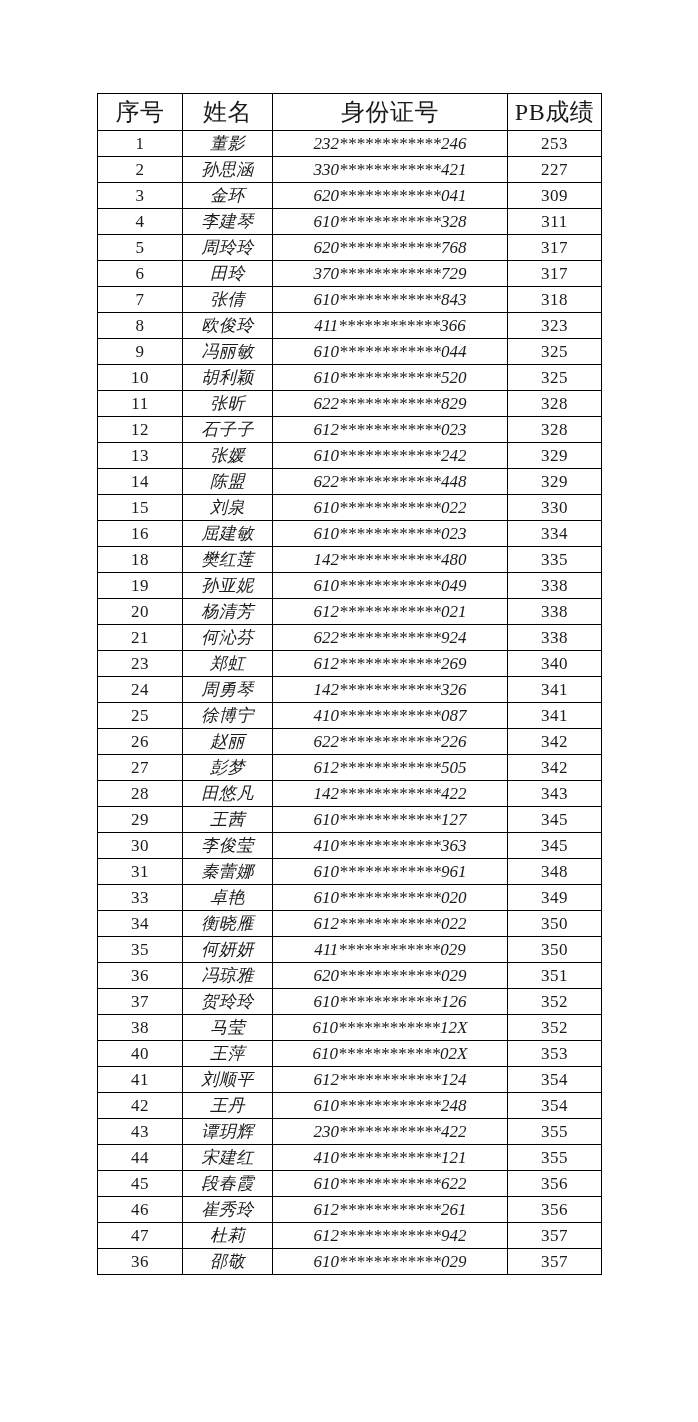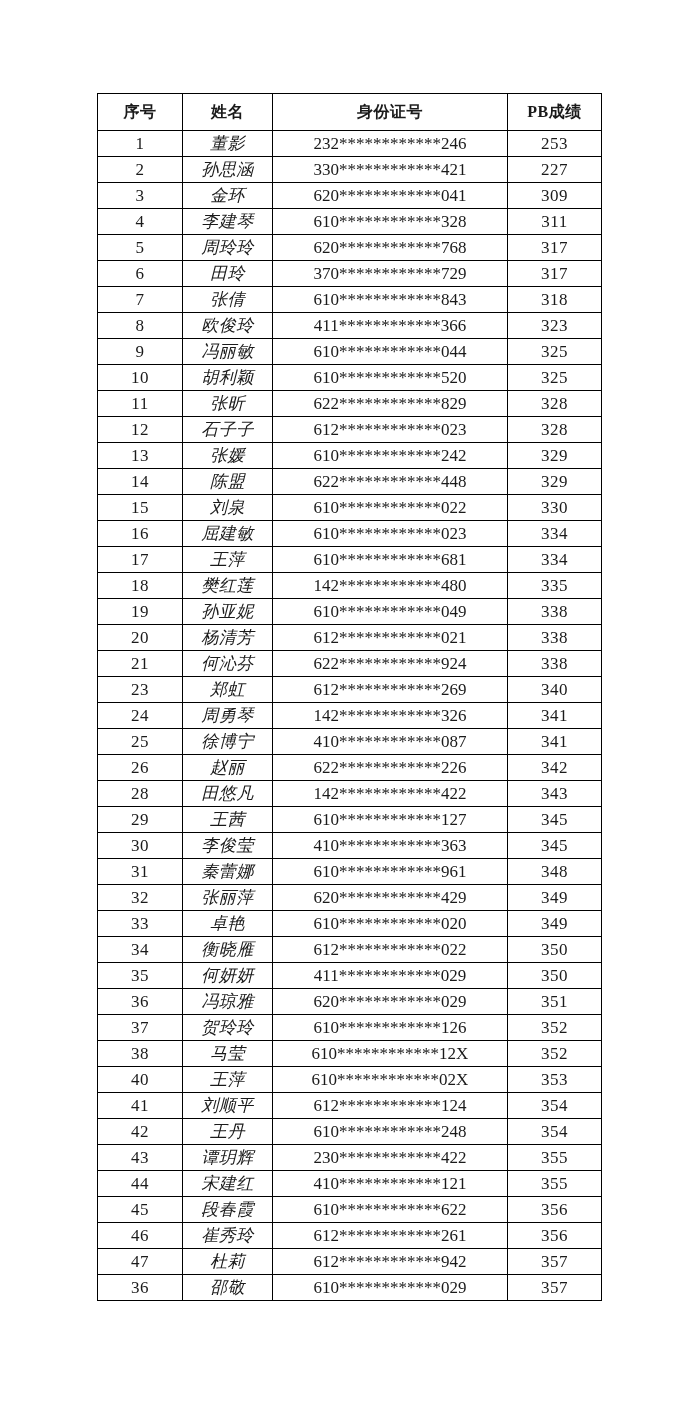--- a/index.html
+++ b/index.html
@@ -42,22 +42,22 @@
     border: 1.6px solid #000000;
     text-align: center;
     vertical-align: middle;
     color: #1a1a1a;
     padding: 0;
     white-space: nowrap;
     overflow: hidden;
   }
   table.score-table thead th {
     height: 36px;
-    font-size: 16px;
-    font-weight: bold;
+    font-size: 24px;
+    font-weight: normal;
     letter-spacing: 0.5px;
     text-align: center;
   }
   table.score-table tbody td {
     height: 25px;
     line-height: 25px;
     font-size: 17px;
     font-weight: normal;
   }
   td.cell-seq {
@@ -65,20 +65,21 @@
     letter-spacing: 0.5px;
   }
   td.cell-name {
     font-size: 17px;
     letter-spacing: 0.5px;
     font-style: italic;
   }
   td.cell-id {
     font-size: 16.5px;
     letter-spacing: 0px;
+    font-style: italic;
   }
   td.cell-score {
     font-size: 17px;
     letter-spacing: 0.5px;
     font-family: Liberation Serif, serif;
   }
 </style>
 </head>
 <body>
 
@@ -190,26 +191,20 @@
             <td class="cell-id">610************022</td>
             <td class="cell-score">330</td>
           </tr>
           <tr>
             <td class="cell-seq">16</td>
             <td class="cell-name">屈建敏</td>
             <td class="cell-id">610************023</td>
             <td class="cell-score">334</td>
           </tr>
           <tr>
-            <td class="cell-seq">17</td>
-            <td class="cell-name">王萍</td>
-            <td class="cell-id">610************681</td>
-            <td class="cell-score">334</td>
-          </tr>
-          <tr>
             <td class="cell-seq">18</td>
             <td class="cell-name">樊红莲</td>
             <td class="cell-id">142************480</td>
             <td class="cell-score">335</td>
           </tr>
           <tr>
             <td class="cell-seq">19</td>
             <td class="cell-name">孙亚妮</td>
             <td class="cell-id">610************049</td>
             <td class="cell-score">338</td>
@@ -244,20 +239,26 @@
             <td class="cell-id">410************087</td>
             <td class="cell-score">341</td>
           </tr>
           <tr>
             <td class="cell-seq">26</td>
             <td class="cell-name">赵丽</td>
             <td class="cell-id">622************226</td>
             <td class="cell-score">342</td>
           </tr>
           <tr>
+            <td class="cell-seq">27</td>
+            <td class="cell-name">彭梦</td>
+            <td class="cell-id">612************505</td>
+            <td class="cell-score">342</td>
+          </tr>
+          <tr>
             <td class="cell-seq">28</td>
             <td class="cell-name">田悠凡</td>
             <td class="cell-id">142************422</td>
             <td class="cell-score">343</td>
           </tr>
           <tr>
             <td class="cell-seq">29</td>
             <td class="cell-name">王茜</td>
             <td class="cell-id">610************127</td>
             <td class="cell-score">345</td>
@@ -266,26 +267,20 @@
             <td class="cell-seq">30</td>
             <td class="cell-name">李俊莹</td>
             <td class="cell-id">410************363</td>
             <td class="cell-score">345</td>
           </tr>
           <tr>
             <td class="cell-seq">31</td>
             <td class="cell-name">秦蕾娜</td>
             <td class="cell-id">610************961</td>
             <td class="cell-score">348</td>
-          </tr>
-          <tr>
-            <td class="cell-seq">32</td>
-            <td class="cell-name">张丽萍</td>
-            <td class="cell-id">620************429</td>
-            <td class="cell-score">349</td>
           </tr>
           <tr>
             <td class="cell-seq">33</td>
             <td class="cell-name">卓艳</td>
             <td class="cell-id">610************020</td>
             <td class="cell-score">349</td>
           </tr>
           <tr>
             <td class="cell-seq">34</td>
             <td class="cell-name">衡晓雁</td>

